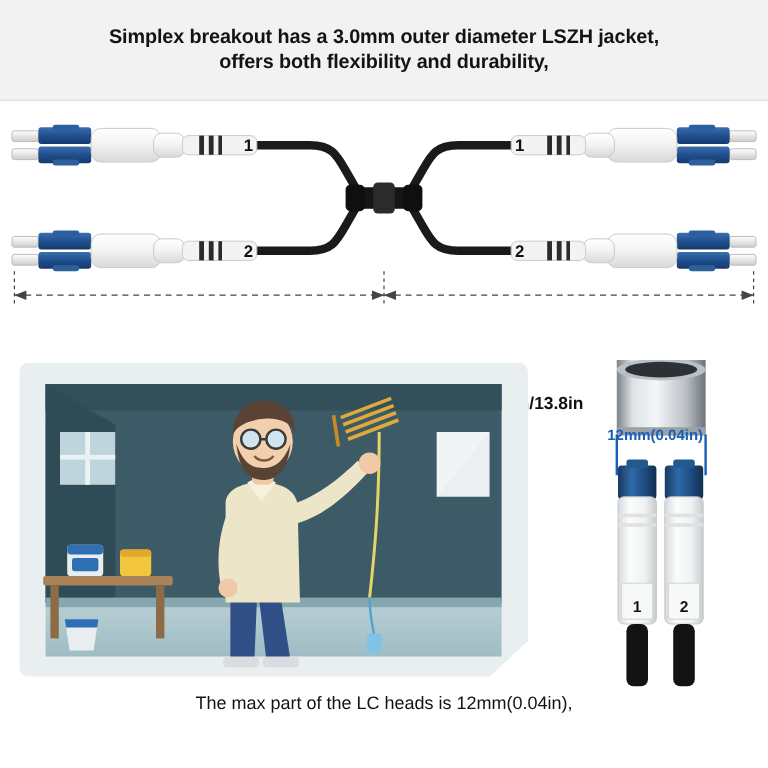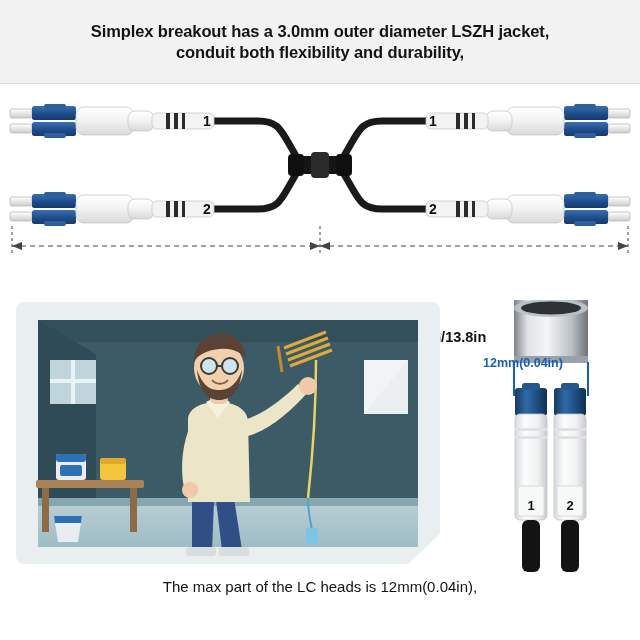--- a/index.html
+++ b/index.html
@@ -73,21 +73,21 @@
   
   .lc-photo {
     position: absolute;
     left: 470px;
     top: 300px;
     width: 160px;
     height: 272px;
   }
   .mm-label {
     position: absolute;
-    left: 483px;
+    left: 506px;
     top: 356px;
     font-size: 12.5px;
     font-weight: bold;
     color: #1a5fb4;
     white-space: nowrap;
     z-index: 6;
   }
 
   
   .footer {
@@ -110,21 +110,21 @@
     color: #131313;
     text-align: center;
     white-space: nowrap;
   }
 </style>
 </head>
 <body>
 
 <div class="header">
   <div class="header-line">Simplex breakout has a 3.0mm outer diameter LSZH jacket,</div>
-  <div class="header-line">conduit both flexibility and durability,</div>
+  <div class="header-line">offers both flexibility and durability,</div>
 </div>
 
 <div class="cable-area">
   <svg class="cable-svg" width="640" height="204" viewBox="0 0 640 204">
     <defs>
       <linearGradient id="bootGrad" x1="0" y1="0" x2="0" y2="1">
         <stop offset="0%" stop-color="#ffffff"></stop>
         <stop offset="45%" stop-color="#f4f4f4"></stop>
         <stop offset="100%" stop-color="#d9d9d9"></stop>
       </linearGradient>

